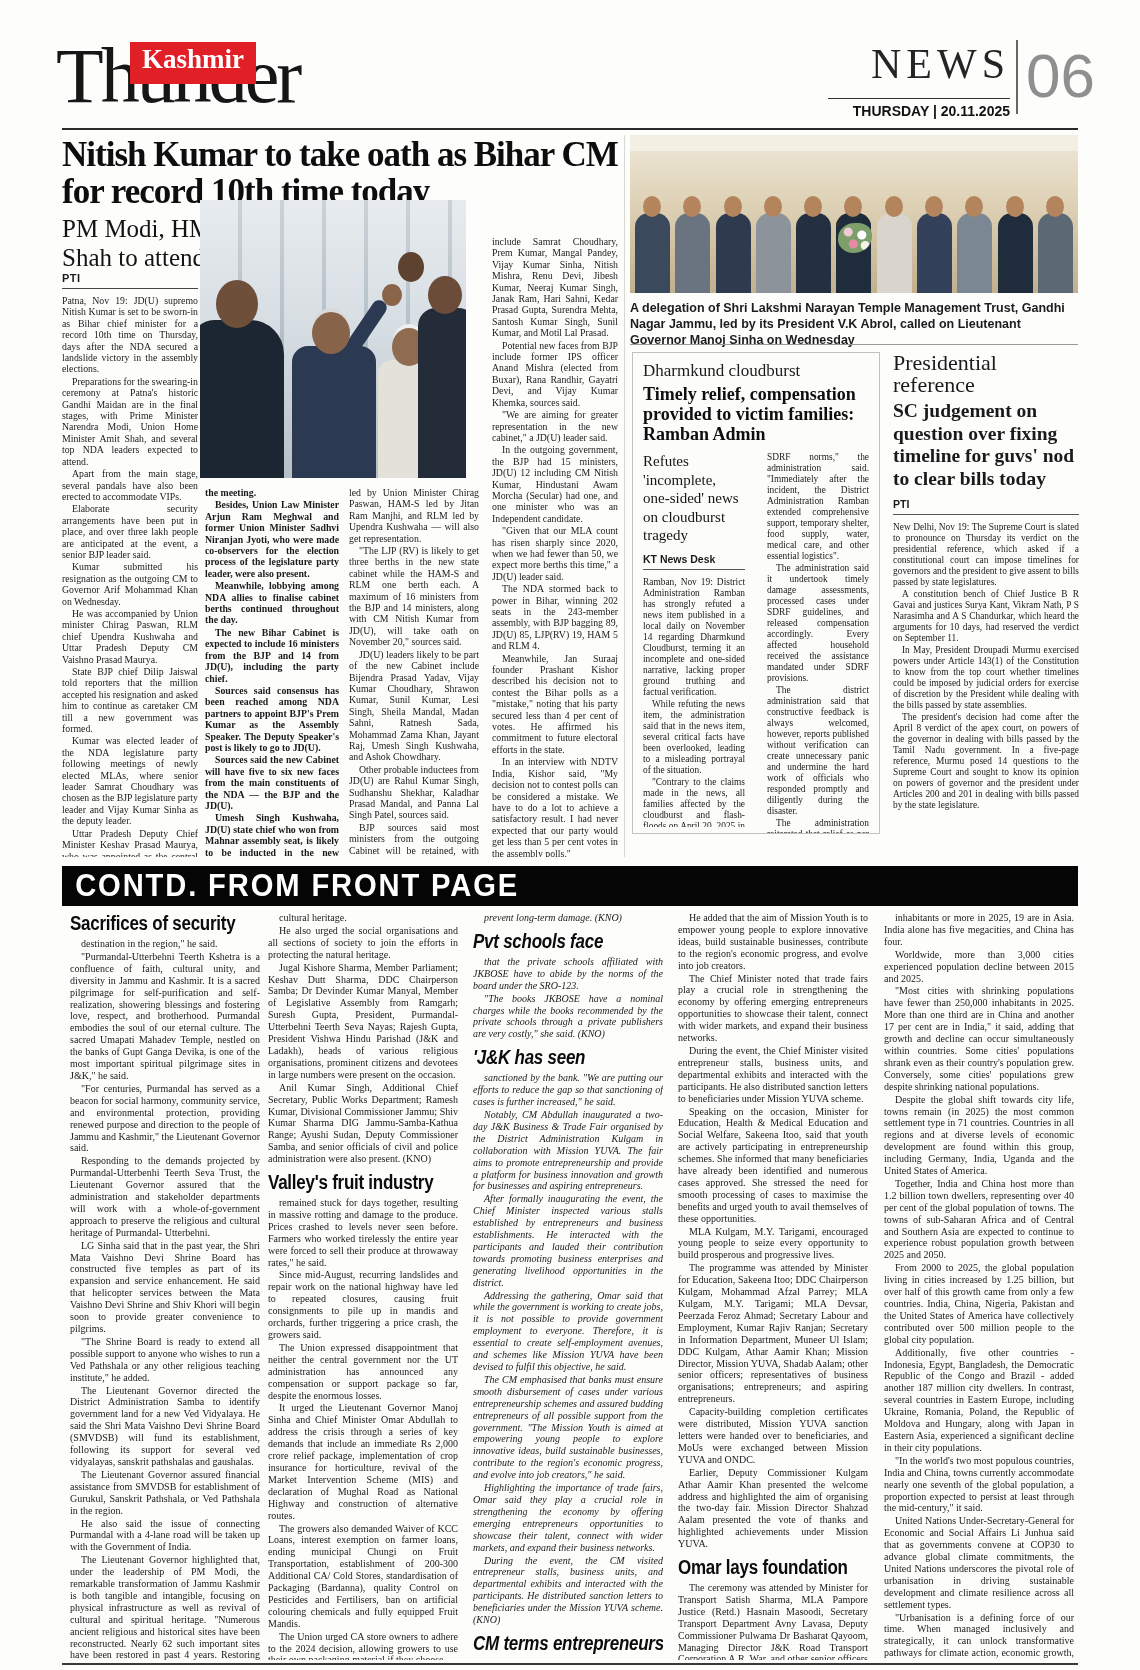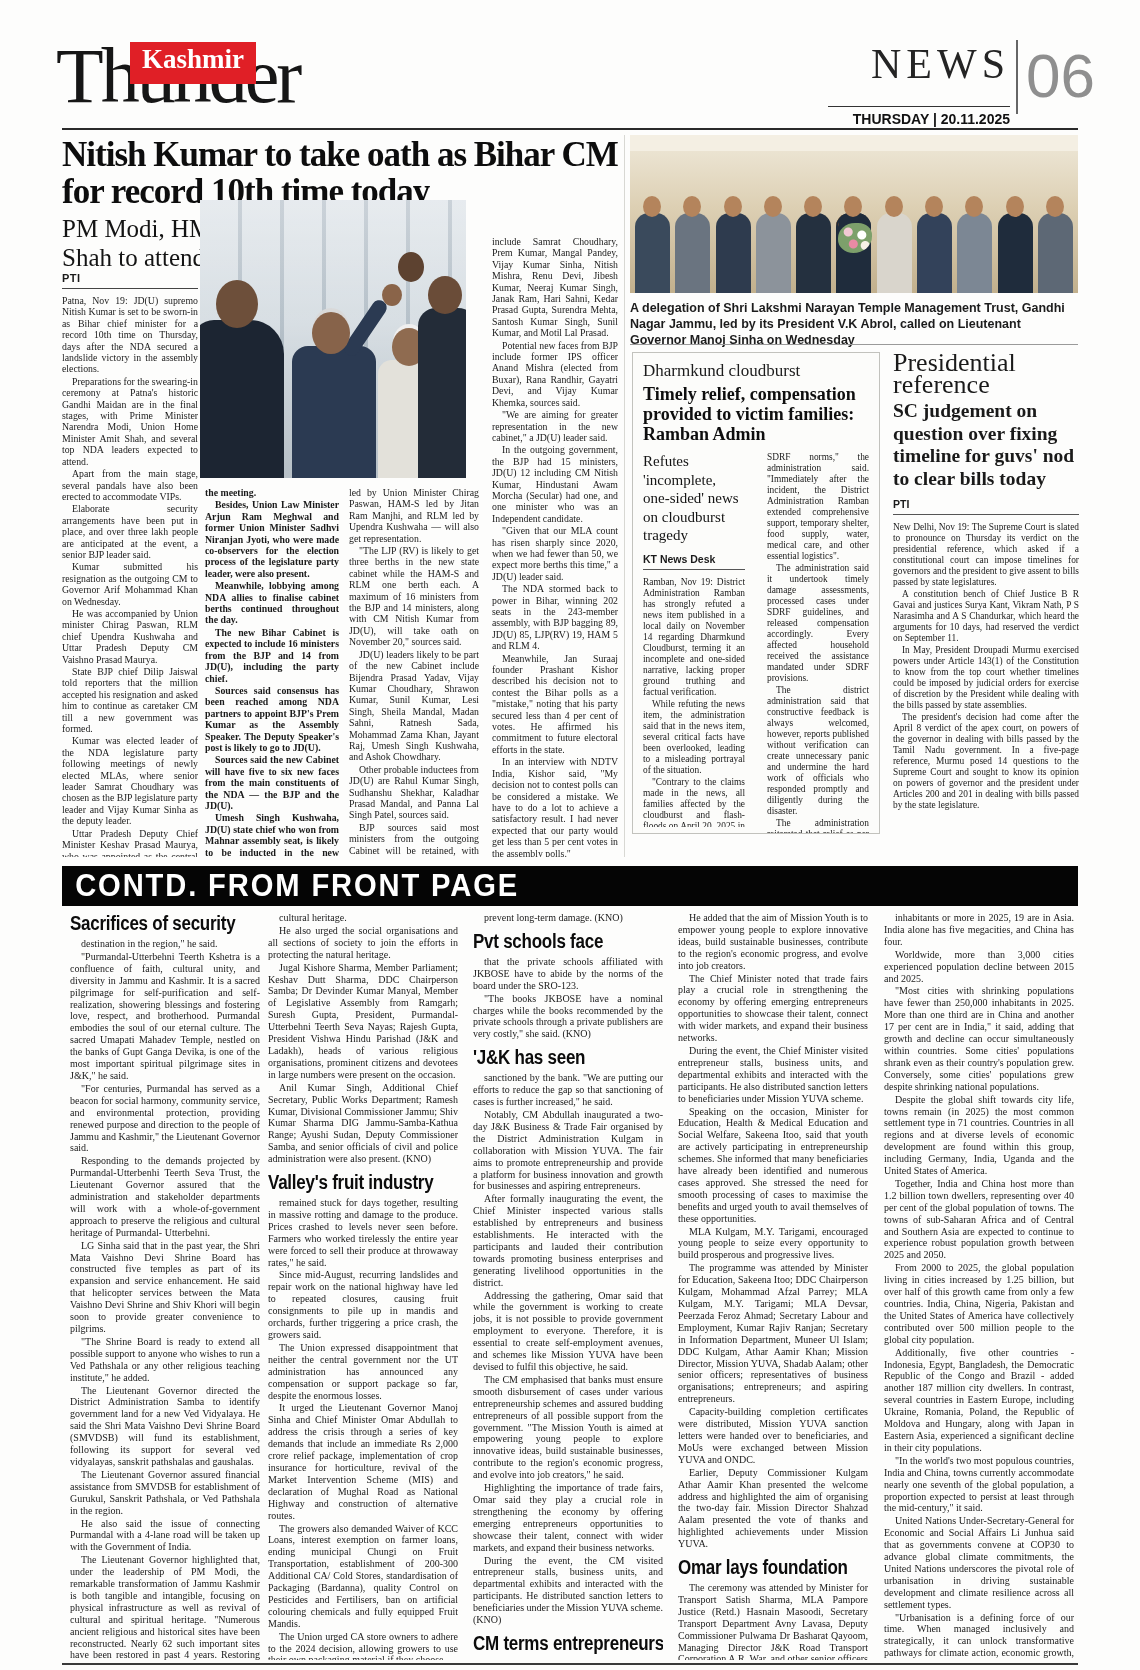--- a/index.html
+++ b/index.html
@@ -8,21 +8,21 @@
   
   .logo{position:absolute;left:56px;top:30px;width:420px;height:96px;}
   .logo-thunder{font-family:"Liberation Serif",serif;font-size:78px;line-height:92px;
         letter-spacing:-3px;color:#161616;}
   .logo-kashmir{position:absolute;left:74px;top:12px;background:#e01f26;color:#fff;
         font-family:"Liberation Serif",serif;font-size:27px;font-weight:bold;
         padding:2px 12px 9px;letter-spacing:0;}
   .mast-right{position:absolute;left:828px;top:42px;width:182px;text-align:right;}
   .mast-news{font-family:"Liberation Serif",serif;font-size:42px;line-height:44px;
         letter-spacing:5px;color:#242424;}
-  .mast-date{border-top:1.5px solid #333;margin-top:20px;padding-top:4px;
+  .mast-date{border-top:1.5px solid #333;margin-top:12px;padding-top:4px;
         font-family:"Liberation Sans",sans-serif;font-weight:bold;font-size:14px;color:#111;}
   .mast-page{position:absolute;left:1016px;top:40px;height:74px;border-left:2px solid #666;
         padding-left:8px;font-family:"Liberation Sans",sans-serif;font-size:62px;
         line-height:72px;color:#8f8f8f;}
   .mast-rule{position:absolute;left:62px;top:128px;width:1016px;height:2px;background:#2b2b2b;}
   
   .lead-headline{position:absolute;left:62px;top:136px;width:562px;
         font-weight:bold;font-size:35px;line-height:37px;letter-spacing:-1px;color:#0d0d0d;}
   .lead-subhead{position:absolute;left:62px;top:214px;width:150px;
         font-size:25px;line-height:29px;color:#141414;}
@@ -70,34 +70,34 @@
   .ramban-sub{font-size:15px;line-height:18.5px;color:#141414;}
   .mini-byline{font-family:"Liberation Sans",sans-serif;font-weight:bold;font-size:10.5px;
         margin-top:8px;padding-bottom:4px;border-bottom:1px solid #555;}
   .small-body{font-size:9.4px;line-height:11px;text-align:justify;overflow:hidden;}
   .small-body p{margin:0 0 1px 0;text-indent:9px;}
   .small-body p:first-child{text-indent:0;}
   .ramban-b1{margin-top:7px;height:250px;}
   .ramban-b2{height:446px;}
   
   .sc{position:absolute;left:893px;top:352px;width:186px;height:482px;overflow:hidden;}
-  .sc-kicker{font-size:26px;line-height:22px;}
+  .sc-kicker{font-size:22px;line-height:22px;}
   .sc-h{font-weight:bold;font-size:19.5px;line-height:22.5px;margin-top:4px;}
   .sc-byline{font-family:"Liberation Sans",sans-serif;font-weight:bold;font-size:10.5px;
         margin-top:8px;padding-bottom:4px;border-bottom:1px solid #555;width:100%;}
   .sc-body{margin-top:7px;height:330px;}
   
   .vdiv{position:absolute;left:624px;top:135px;width:1px;height:722px;background:#d8d8d3;}
   
   .banner{position:absolute;left:62px;top:866px;width:1016px;height:40px;background:#050505;}
   .banner-text{font-family:"Liberation Sans",sans-serif;font-weight:bold;font-size:31px;
         line-height:40px;color:#fff;letter-spacing:2px;padding-left:14px;
         transform:scaleX(.94);transform-origin:0 50%;white-space:nowrap;}
   .contd-col{position:absolute;top:912px;width:190px;height:748px;overflow:hidden;}
-  .cc1{left:70px;} .cc2{left:268px;} .cc3{left:473px;} .cc4{left:678px;} .cc5{left:884px;}
+  .cc1{left:70px;} .cc2{left:268px;} .cc3{left:473px;font-style:italic;} .cc4{left:678px;} .cc5{left:884px;}
   .contd-h{font-family:"Liberation Sans",sans-serif;font-weight:bold;font-size:20px;
         line-height:22px;letter-spacing:-.3px;white-space:nowrap;transform:scaleX(.85);
         transform-origin:0 50%;margin:6px 0 4px;color:#0c0c0c;}
   .contd-h.first{margin-top:0;}
   .contd-body{font-size:10px;line-height:11.9px;text-align:justify;}
   .contd-body p{margin:0 0 1px 0;text-indent:11px;}
   .bottom-rule{position:absolute;left:62px;top:1663px;width:1016px;height:2px;background:#3a3a3a;}
 </style>
 </head>
 <body>

